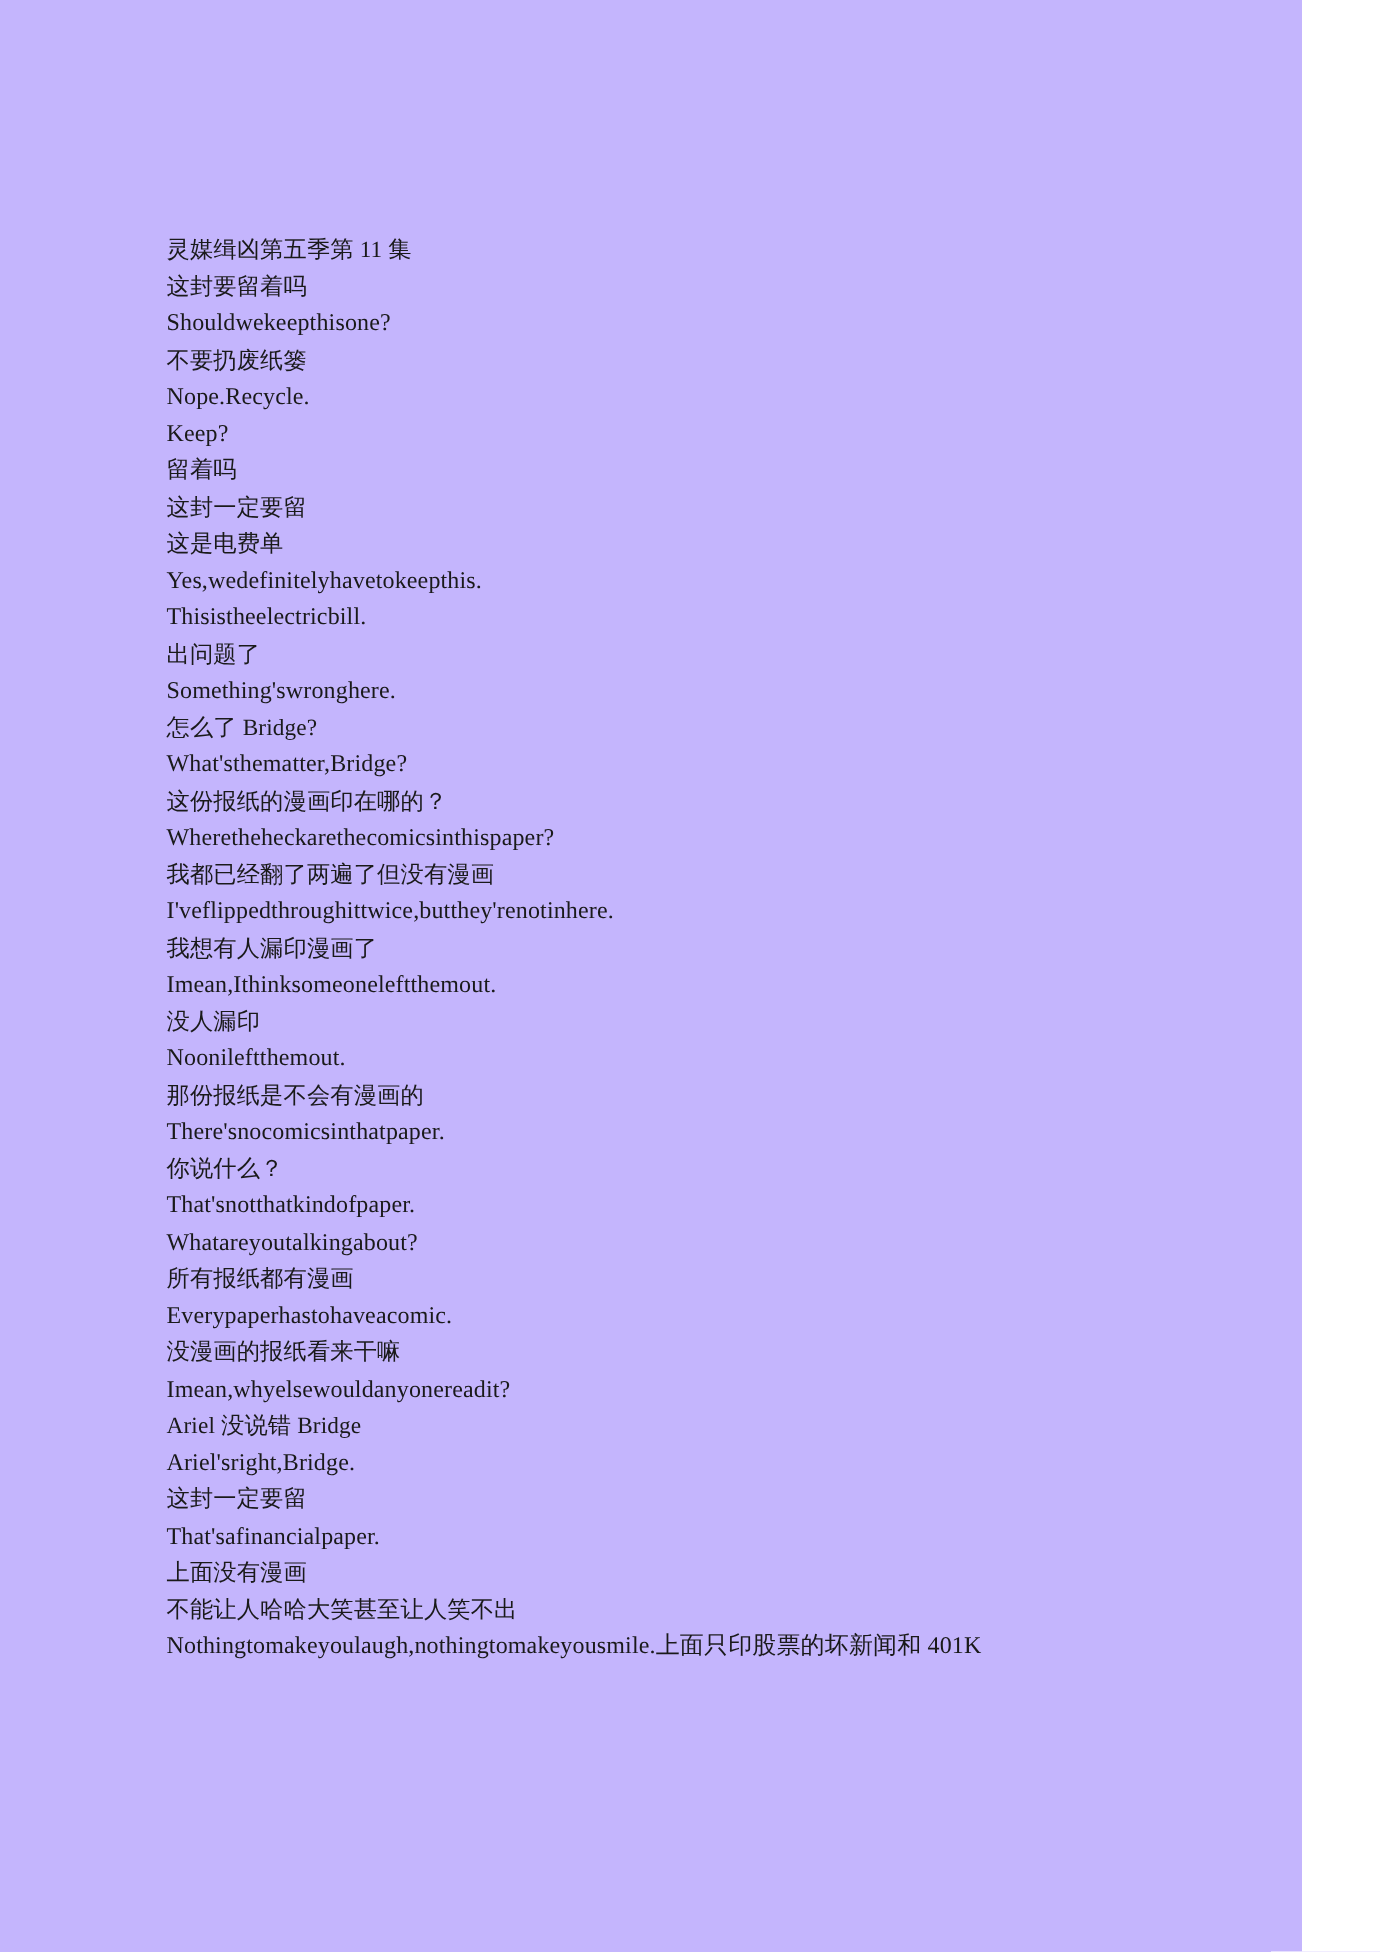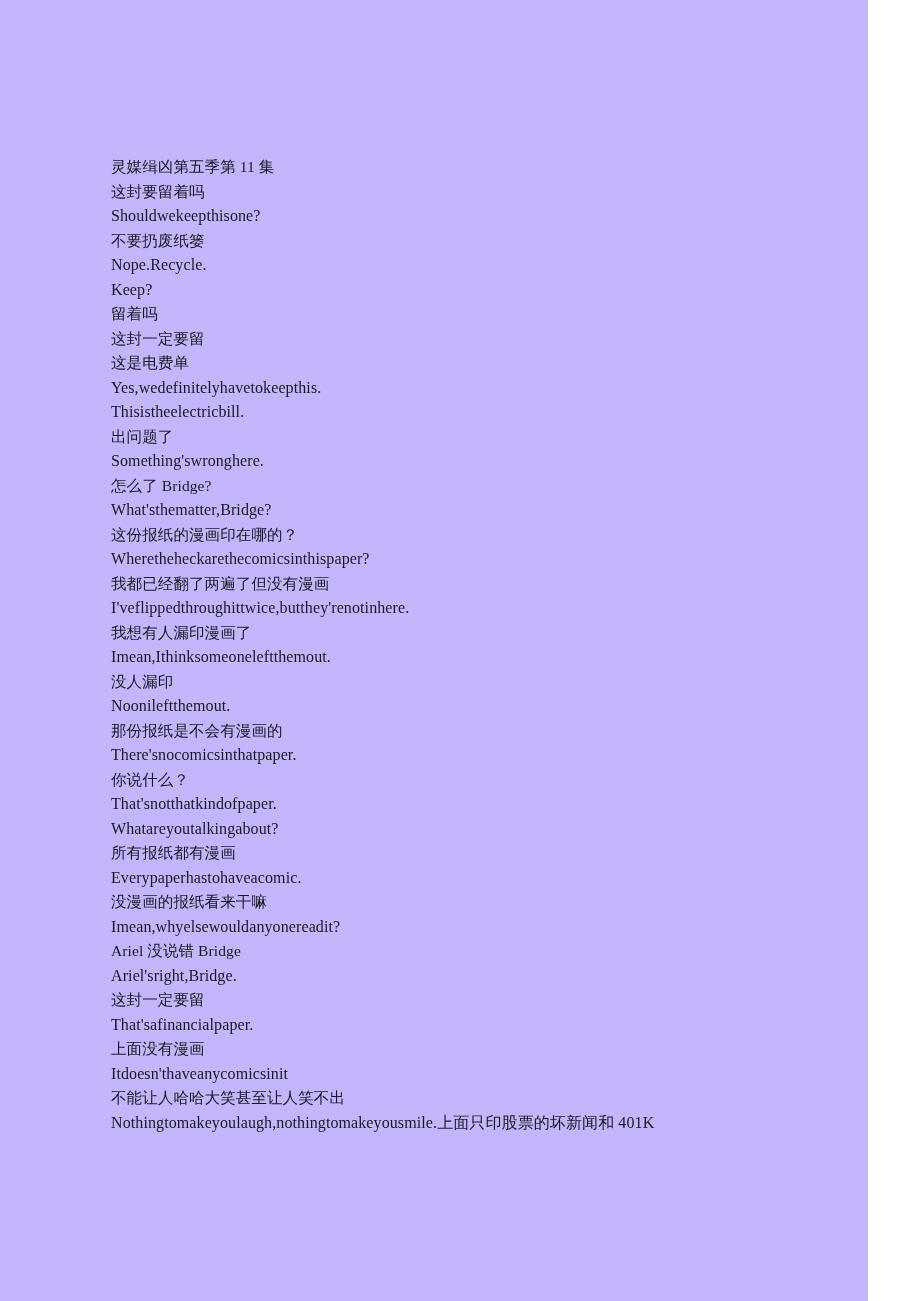--- a/index.html
+++ b/index.html
@@ -79,18 +79,17 @@
     <div class="line en">Whatareyoutalkingabout?</div>
     <div class="line cn">所有报纸都有漫画</div>
     <div class="line en">Everypaperhastohaveacomic.</div>
     <div class="line cn">没漫画的报纸看来干嘛</div>
     <div class="line en">Imean,whyelsewouldanyonereadit?</div>
     <div class="line cn">Ariel 没说错 Bridge</div>
     <div class="line en">Ariel'sright,Bridge.</div>
     <div class="line cn">这封一定要留</div>
     <div class="line en">That'safinancialpaper.</div>
     <div class="line cn">上面没有漫画</div>
-    <div class="line en">Itdoesn'thaveanycomicsinit</div>
     <div class="line cn">不能让人哈哈大笑甚至让人笑不出</div>
     <div class="line en final">Nothingtomakeyoulaugh,nothingtomakeyousmile.上面只印股票的坏新闻和 401K</div>
 
   </div>
 </div>
 
 </body></html>

